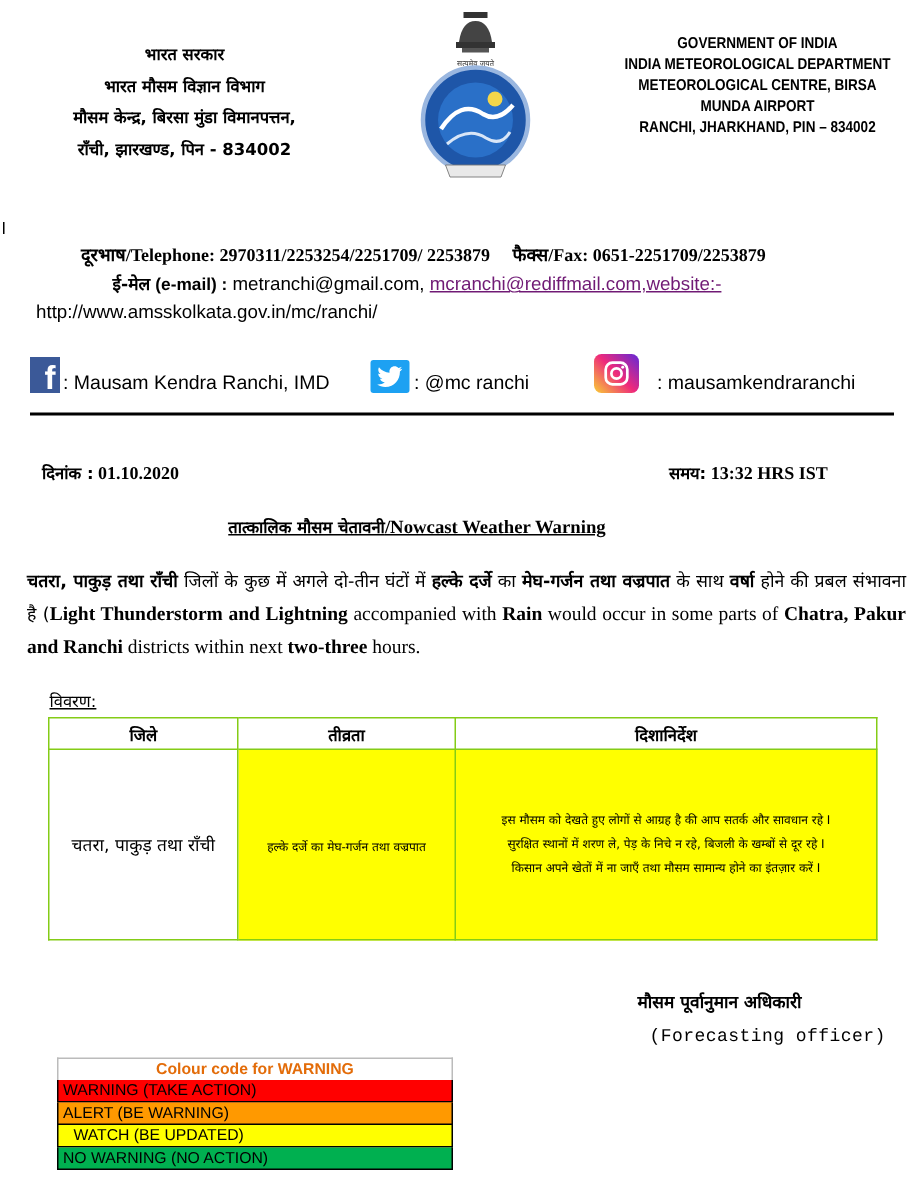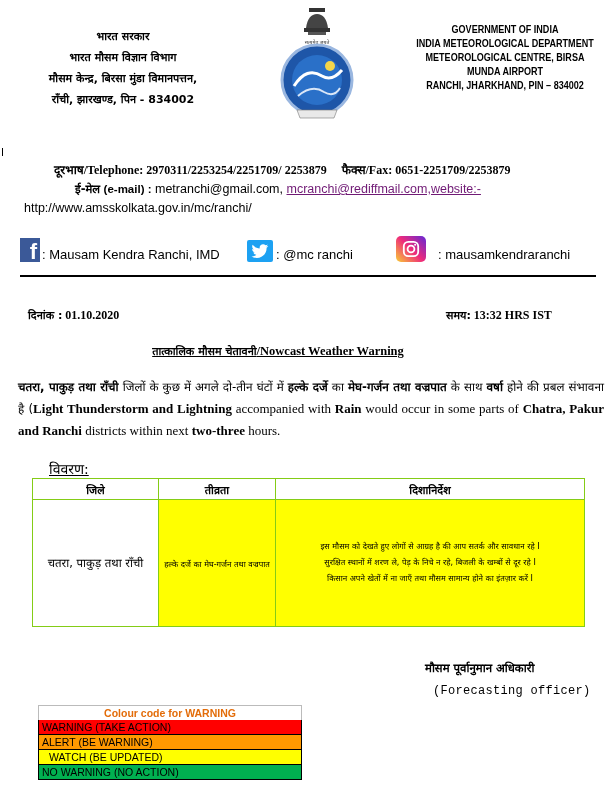--- a/index.html
+++ b/index.html
@@ -34,27 +34,27 @@
   .time { left: 446px; top: 307px; font-size: 12px; font-weight: bold; }
 
   .title { left: 0; width: 556px; top: 343px; text-align: center; font-size: 12.5px; font-weight: bold; text-decoration: underline; white-space: nowrap; }
 
   
   .para { left: 18px; top: 376px; width: 586px; font-size: 13px; line-height: 22px; text-align: justify; }
   .para .hi { font-family: "DejaVu Sans", sans-serif; font-size: 11.8px; }
   .para .b { font-weight: bold; }
 
   
-  .vivaran { left: 33px; top: 459px; font-family: "DejaVu Sans", sans-serif; font-size: 14px; text-decoration: underline; margin-left: 16px; }
+  .vivaran { left: 33px; top: 459px; font-family: "DejaVu Sans", sans-serif; font-size: 11px; text-decoration: underline; }
   table.warn { position: absolute; left: 32px; top: 478px; width: 553px; border-collapse: collapse; }
   table.warn td, table.warn th { border: 1px solid #84cc16; font-family: "DejaVu Sans", sans-serif; }
   table.warn th { height: 21px; font-size: 11px; font-weight: bold; text-align: center; }
   table.warn td { height: 127px; text-align: center; vertical-align: middle; }
   .c1 { width: 126px; font-size: 11.5px; line-height: 20px; padding: 0 10px; }
-  .c2 { width: 117px; background: #ffff00; font-size: 8px; }
+  .c2 { width: 145px; background: #ffff00; font-size: 8px; }
   .c3 { background: #ffff00; font-size: 8px; line-height: 16px; }
 
   
   .sig1 { left: 425px; top: 660px; font-family: "DejaVu Sans", sans-serif; font-weight: bold; font-size: 11.5px; }
   .sig2 { left: 433px; top: 684px; font-family: "Liberation Mono", monospace; font-size: 12px; letter-spacing: 0.3px; }
 
   
   .cc { left: 38px; top: 705px; width: 264px; font-family: "Liberation Sans", sans-serif; font-size: 10.5px; }
   .cc-title { height: 15px; text-align: center; color: #e36c09; font-weight: bold; border: 1px solid #bbb; border-bottom: none; line-height: 15px; }
   .cc-row { height: 15px; border: 1px solid #000; border-top: none; padding-left: 3px; line-height: 14px; }

